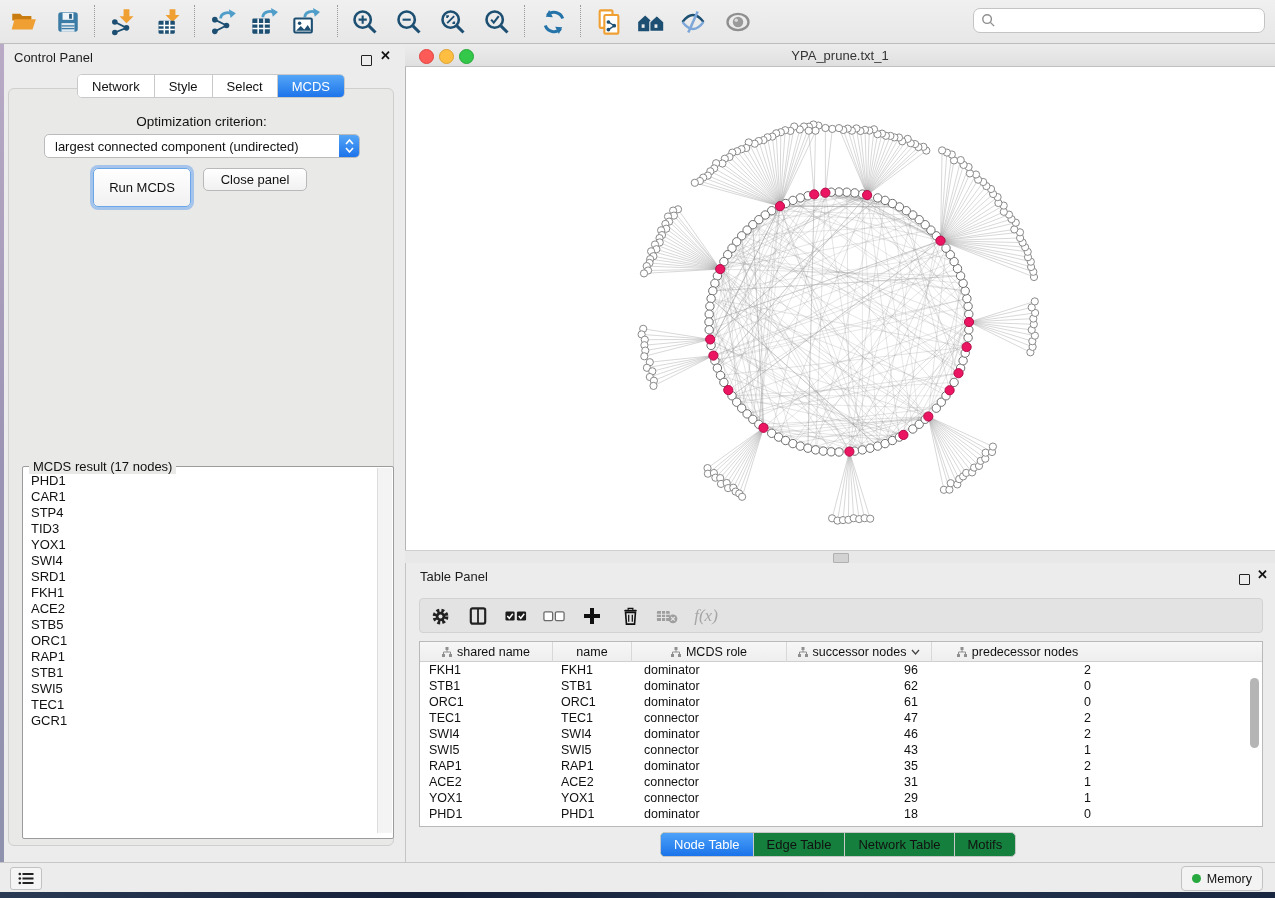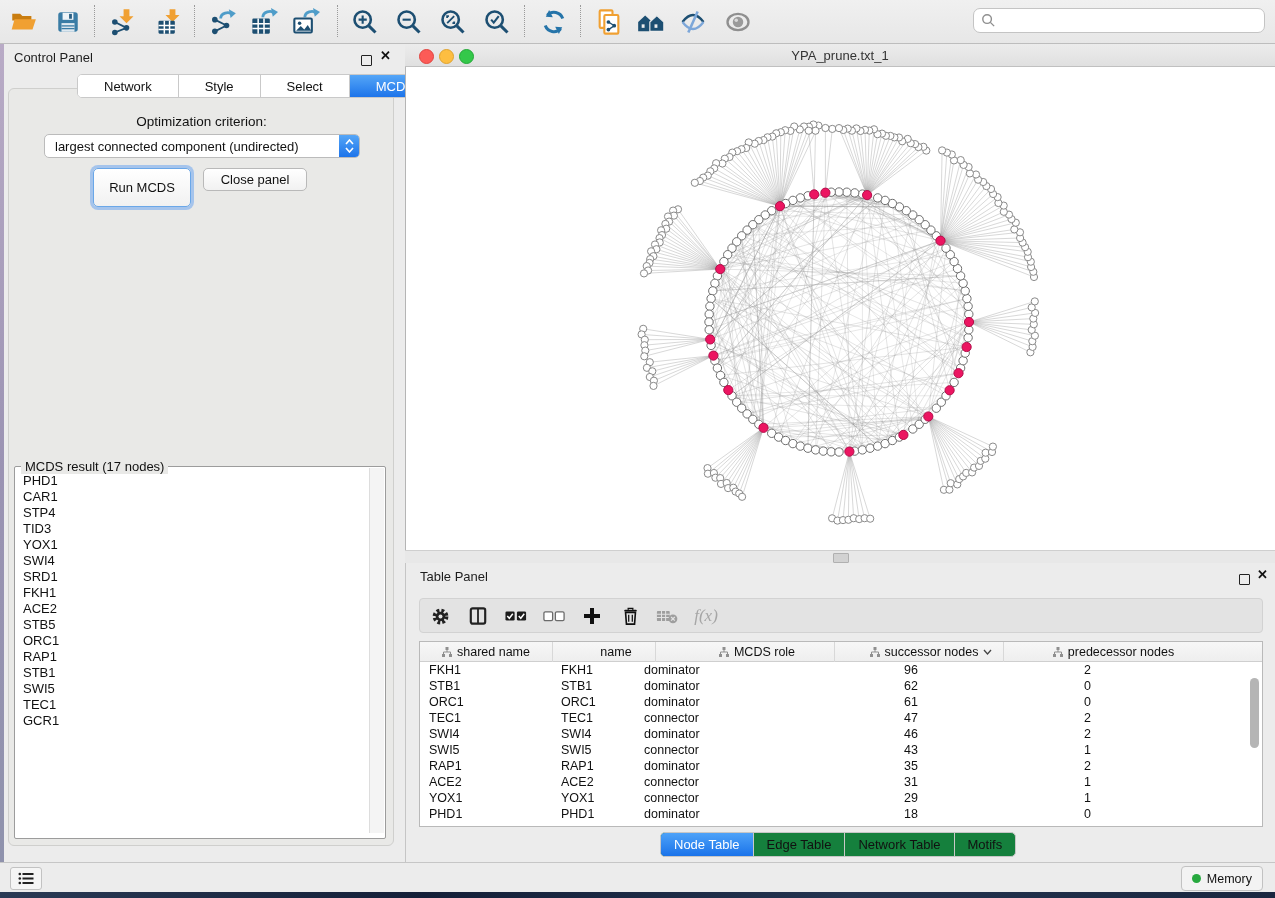--- a/index.html
+++ b/index.html
@@ -18,50 +18,50 @@
   .wall-left{left:0;top:44px;width:4px;height:848px;background:linear-gradient(#b9abc6,#9b93b3,#8e92ac);}
   .wall-bottom{left:0;top:892px;width:1275px;height:6px;background:linear-gradient(90deg,#2a3a55,#141f38,#243450,#1a2740);}
 
   
   .cpanel{left:4px;top:44px;width:395px;height:818px;background:#ececec;}
   .panel-title{font-size:13px;color:#1d1d1d;}
   .float-ico{width:9px;height:9px;border:1.5px solid #222;border-radius:1px;display:inline-block;}
   .close-ico{font-size:13px;font-weight:bold;color:#111;line-height:10px;}
   .cp-card{left:4px;top:44px;width:386px;height:758px;background:#e9e9e7;border:1px solid #cfcfcd;border-radius:6px;box-sizing:border-box;}
   .tabs{display:flex;border:1px solid #c9c9c9;border-radius:5px;overflow:hidden;background:#fff;height:22px;}
-  .tab{font-size:13px;color:#111;display:flex;align-items:center;justify-content:center;padding:0 26px;border-right:1px solid #c9c9c9;cursor:pointer;background:#fff;}
+  .tab{font-size:13px;color:#111;display:flex;align-items:center;justify-content:center;padding:0 14px;border-right:1px solid #c9c9c9;cursor:pointer;background:#fff;}
   .tab:last-child{border-right:none;}
   .tab.sel{background:linear-gradient(#55a6f7,#1d74ea);color:#fff;}
   .opt-label{font-size:13.5px;color:#111;text-align:center;}
   .dropdown{display:flex;align-items:center;background:#fff;border:1px solid #bbb;border-radius:5px;height:24px;box-sizing:border-box;cursor:pointer;}
   .dropdown .val{flex:1;font-size:13px;padding-left:10px;color:#111;white-space:nowrap;}
   .dd-step{width:20px;height:22px;background:linear-gradient(#55a6f7,#1d74ea);border-radius:0 4px 4px 0;display:flex;flex-direction:column;align-items:center;justify-content:center;gap:2px;}
   .btn{background:linear-gradient(#ffffff,#f1f1f1);border:1px solid #b9b9b9;border-radius:5px;font-size:13px;color:#111;display:flex;align-items:center;justify-content:center;cursor:pointer;box-sizing:border-box;}
   .btn.focus{box-shadow:0 0 0 3px rgba(110,165,240,.55);border-color:#6aa7e8;}
-  .fieldset{left:10px;top:422px;width:372px;height:373px;border:1px solid #9c9c9c;border-radius:2px;box-sizing:border-box;background:#fff;}
+  .fieldset{left:18px;top:422px;width:372px;height:373px;border:1px solid #9c9c9c;border-radius:2px;box-sizing:border-box;background:#fff;}
   .legend{position:absolute;left:6px;top:-8px;background:#e9e9e7;padding:0 4px;font-size:13px;color:#111;}
   .mcds-list{position:absolute;left:1px;top:6px;width:355px;height:360px;overflow:hidden;font-size:13px;color:#111;}
   .mcds-item{height:16px;line-height:16px;padding-left:7px;cursor:default;}
   .list-scroll{position:absolute;right:1px;top:1px;width:14px;height:365px;background:#f4f4f4;border-left:1px solid #ddd;}
 
   
   .net-title{left:405px;top:44px;width:870px;height:23px;background:linear-gradient(#ececec,#e0e0e0);border-bottom:1px solid #c0c0c0;box-sizing:border-box;}
   .light{position:absolute;top:5px;width:13px;height:13px;border-radius:50%;}
   .net-title .txt{position:absolute;left:0;right:0;top:4px;text-align:center;font-size:13px;color:#333;}
   .net-canvas{left:405px;top:67px;width:870px;height:483px;background:#fff;border-left:1px solid #b5b5b5;box-sizing:border-box;}
   .h-split{left:405px;top:550px;width:870px;height:13px;background:#e8e8e8;border-top:1px solid #cfcfcf;box-sizing:border-box;}
   .h-split .grip{position:absolute;left:428px;top:2px;width:14px;height:8px;background:#d2d2d2;border:1px solid #b0b0b0;border-radius:1px;}
 
   
   .tpanel{left:405px;top:563px;width:870px;height:299px;background:#ececec;border-left:1px solid #c5c5c5;box-sizing:border-box;}
   .t-toolbar{position:absolute;left:13px;top:35px;width:844px;height:35px;background:#e3e3e3;border:1px solid #d2d2d2;border-radius:4px;box-sizing:border-box;}
   .t-ico{position:absolute;top:4px;width:28px;height:26px;display:flex;align-items:center;justify-content:center;cursor:pointer;}
   .fx{font-family:"Liberation Serif",serif;font-style:italic;font-size:17px;color:#a6a6a6;}
   .ttable{position:absolute;left:13px;top:78px;width:844px;height:186px;background:#fff;border:1px solid #b9b9b9;box-sizing:border-box;overflow:hidden;}
-  .thead{display:flex;height:20px;background:linear-gradient(#f7f7f7,#eee);border-bottom:1px solid #cfcfcf;box-sizing:border-box;gap:24px;}
+  .thead{display:flex;height:20px;background:linear-gradient(#f7f7f7,#eee);border-bottom:1px solid #cfcfcf;box-sizing:border-box;}
   .th{display:flex;align-items:center;justify-content:center;gap:5px;font-size:12.5px;color:#111;border-right:1px solid #d8d8d8;box-sizing:border-box;height:20px;cursor:pointer;}
   .trow{display:flex;height:16px;align-items:center;font-size:12.5px;color:#111;cursor:default;}
   .c0{width:133px;padding-left:9px;box-sizing:border-box;}
   .c1{width:79px;padding-left:8px;box-sizing:border-box;}
   .c2{width:155px;padding-left:12px;box-sizing:border-box;}
   .c3{width:145px;text-align:right;padding-right:14px;box-sizing:border-box;}
   .c4{width:171px;text-align:right;padding-right:12px;box-sizing:border-box;}
   .th.c0,.th.c1,.th.c2,.th.c3,.th.c4{padding:0;text-align:center;justify-content:center;}
   .tscroll{position:absolute;right:3px;top:22px;width:9px;height:160px;}
   .tscroll .thumb{position:absolute;left:0;top:14px;width:9px;height:70px;background:#b5b5b5;border-radius:5px;}

